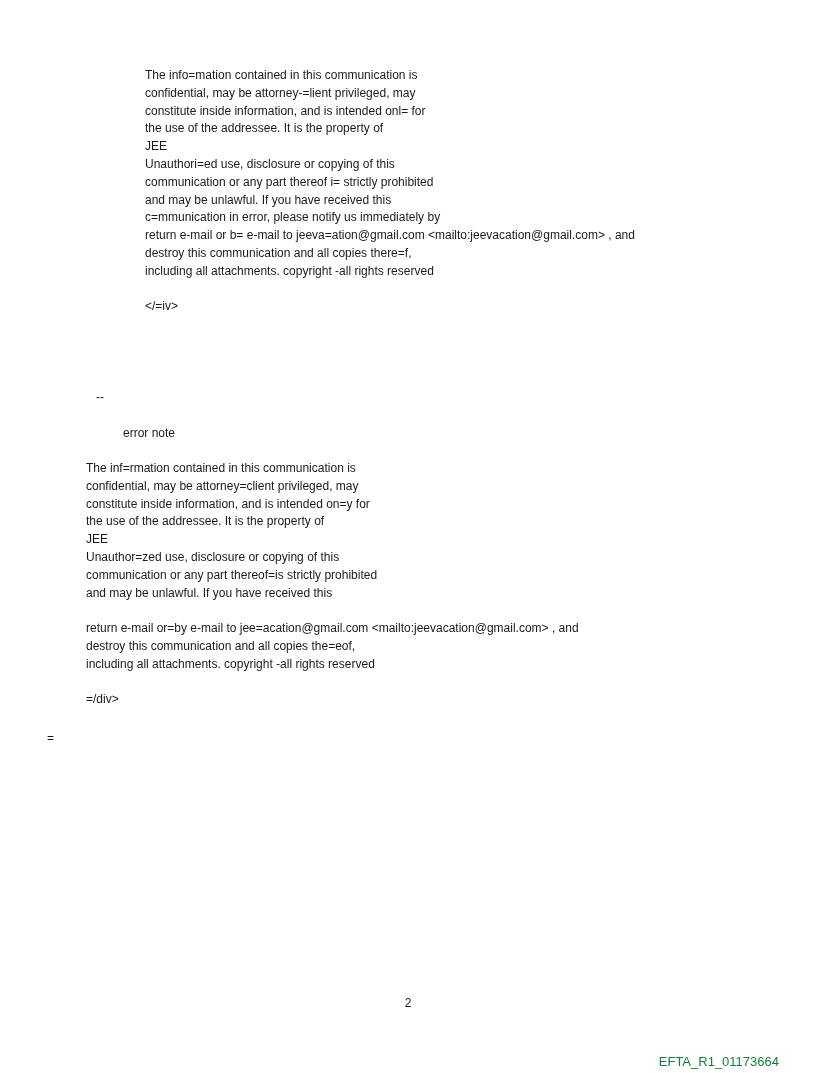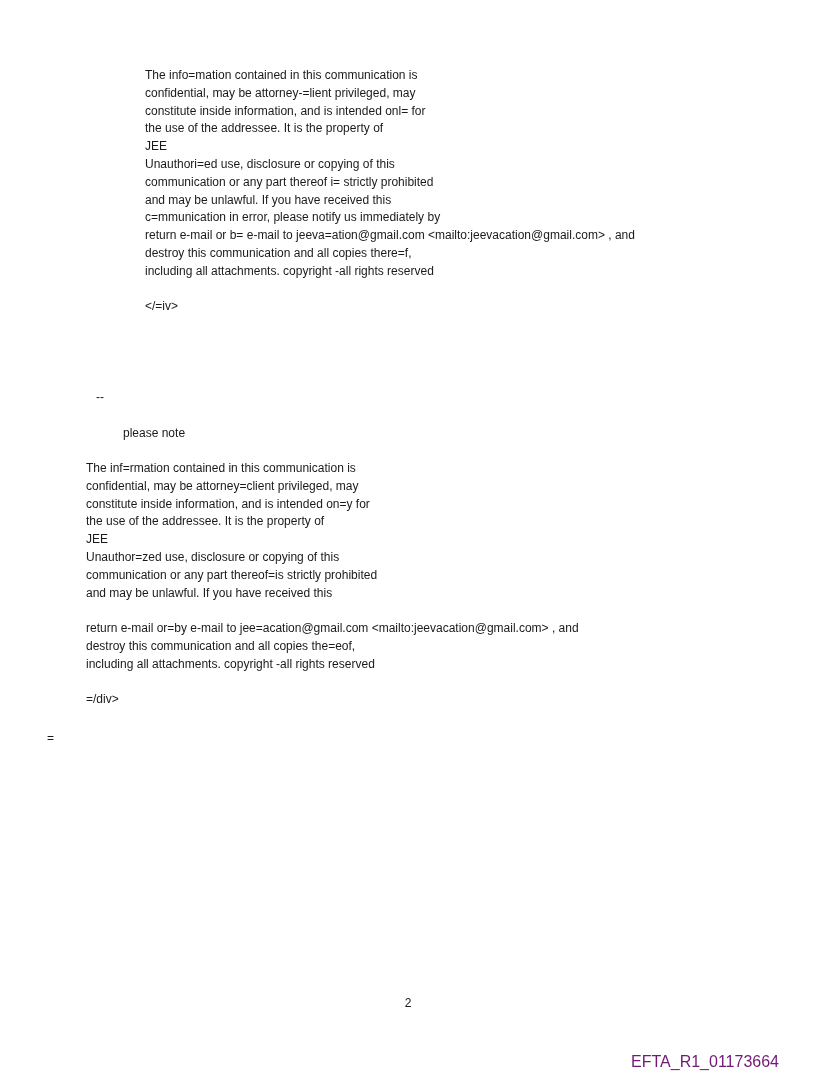--- a/index.html
+++ b/index.html
@@ -49,22 +49,22 @@
     top: 995px;
     text-align: center;
     white-space: normal;
     font-size: 12px;
   }
   .bates-number {
     right: 37px;
     top: 1053px;
     left: auto;
     text-align: right;
-    font-size: 16px;
-    color: #701a75;
+    font-size: 13px;
+    color: #15803d;
   }
 </style>
 </head>
 <body>
 
 <div class="page">
 
   <div class="text-block block-1">The info=mation contained in this communication is
 confidential, may be attorney-=lient privileged, may
 constitute inside information, and is intended onl= for
@@ -75,21 +75,21 @@
 and may be unlawful. If you have received this
 c=mmunication in error, please notify us immediately by
 return e-mail or b= e-mail to jeeva=ation@gmail.com &lt;mailto:jeevacation@gmail.com&gt; , and
 destroy this communication and all copies there=f,
 including all attachments. copyright -all rights reserved
 
 &lt;/=iv&gt;</div>
 
   <div class="text-block separator-dashes">--</div>
 
-  <div class="text-block note-label">please note</div>
+  <div class="text-block note-label">error note</div>
 
   <div class="text-block block-2">The inf=rmation contained in this communication is
 confidential, may be attorney=client privileged, may
 constitute inside information, and is intended on=y for
 the use of the addressee. It is the property of
 JEE
 Unauthor=zed use, disclosure or copying of this
 communication or any part thereof=is strictly prohibited
 and may be unlawful. If you have received this
 

